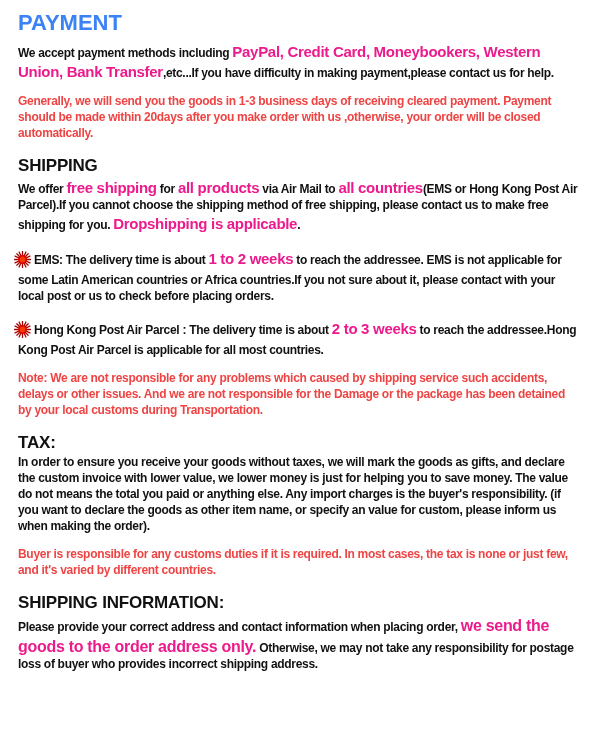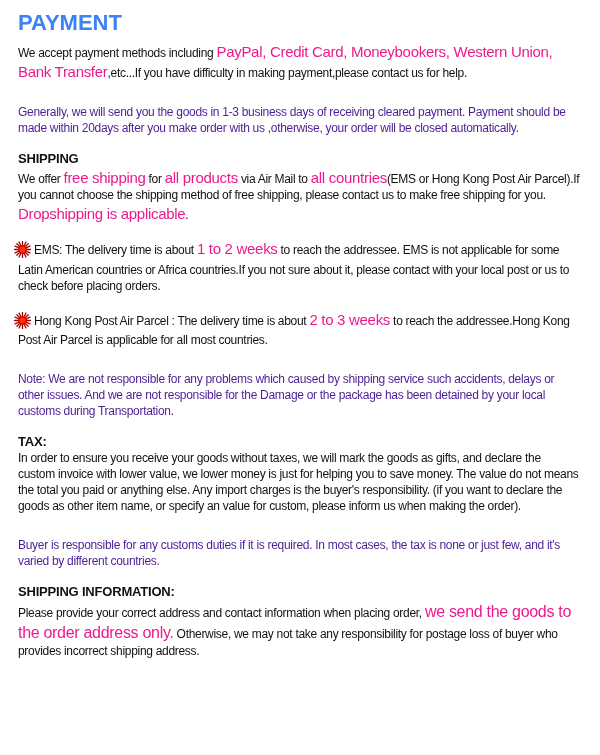--- a/index.html
+++ b/index.html
@@ -16,37 +16,37 @@
     padding:8px 20px 10px 18px;
   }
   .h1{
     color:#3b82f6;
     font-size:22px;
     font-weight:bold;
     letter-spacing:0px;
     margin:2px 0 6px 0;
   }
   .h2{
-    font-size:13px;
+    font-size:17px;
     font-weight:bold;
     color:#111;
     margin:14px 0 2px 0;
     letter-spacing:-0.2px;
   }
   p{
     margin:0 0 10px 0;
     font-size:12px;
-    font-weight:normal;
+    font-weight:bold;
     line-height:1.33;
     letter-spacing:-0.3px;
     color:#111;
   }
   p.gray{
-    color:#4c1d95;
-    margin-top:23px;
+    color:#ef4444;
+    margin-top:12px;
   }
   .pink{
     color:#ec1a8c;
     font-size:15px;
   }
   .pink-big{
     color:#ec1a8c;
     font-size:16px;
   }
   p.feedback{

